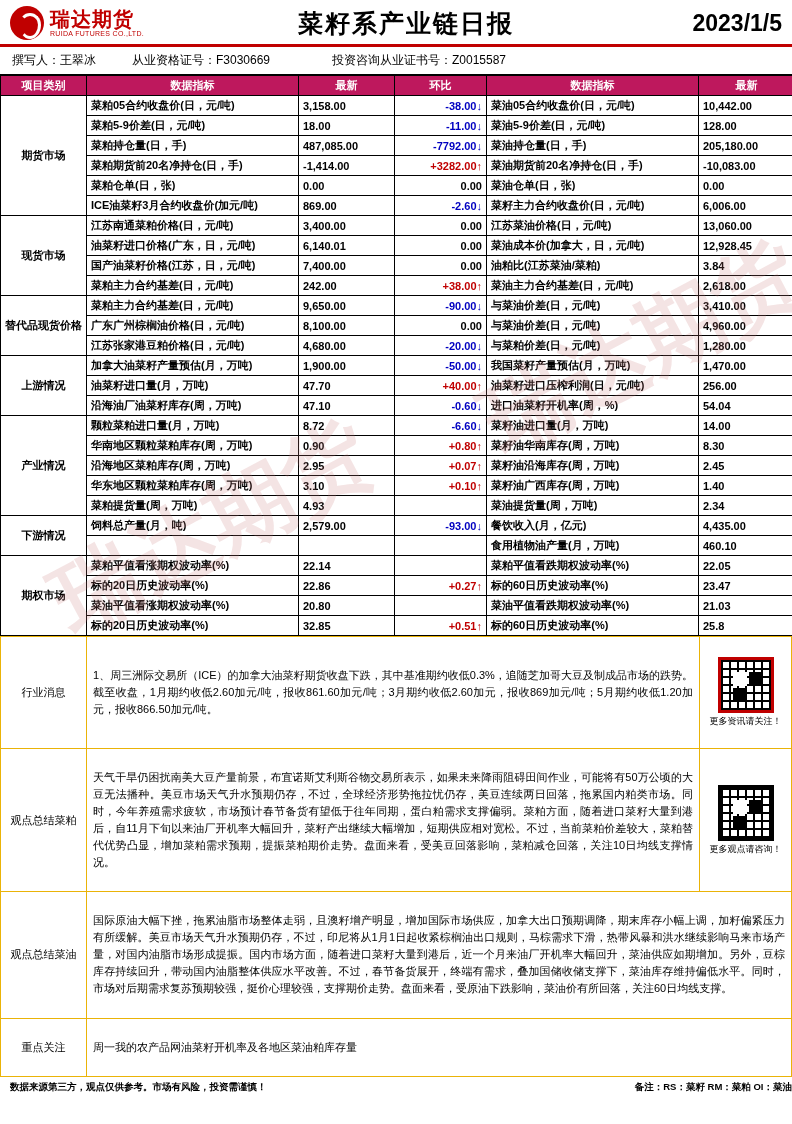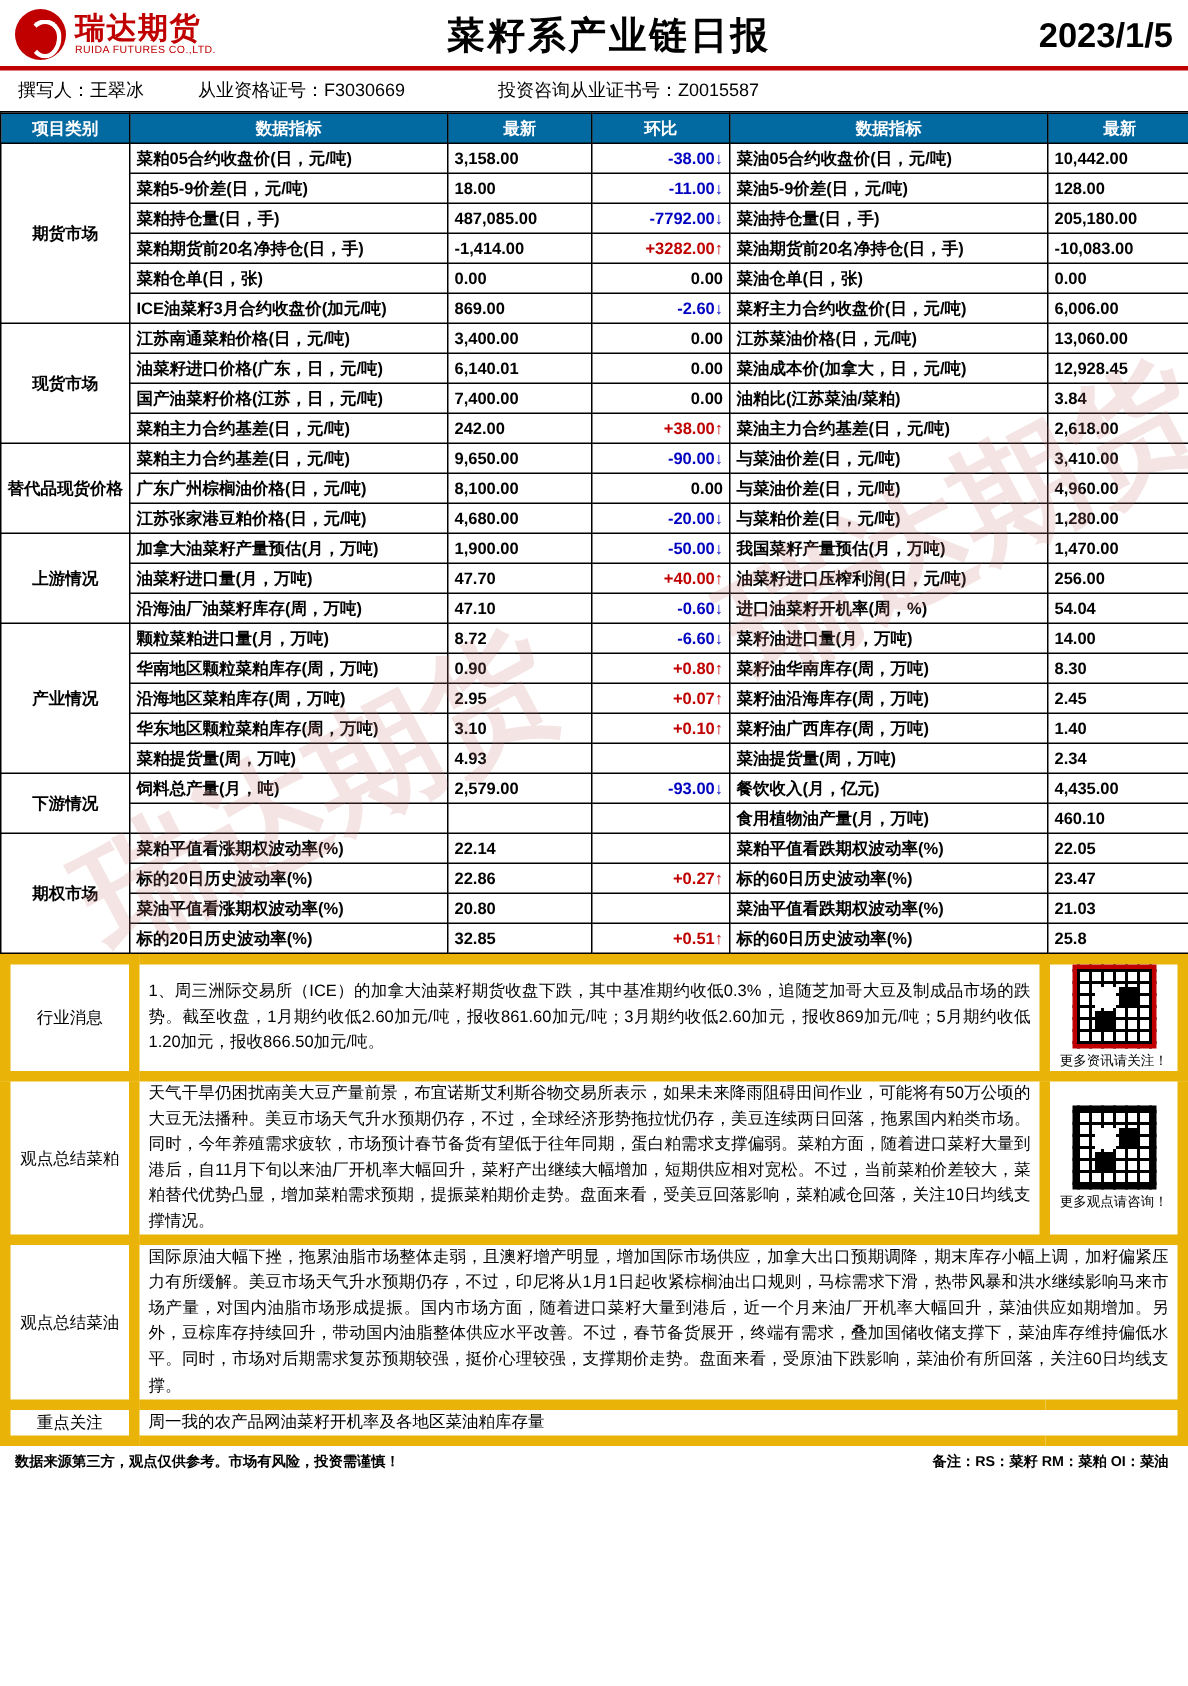--- a/index.html
+++ b/index.html
@@ -62,21 +62,21 @@
   
   table.main { width: 792px; border-collapse: collapse; table-layout: fixed; }
   table.main td, table.main th {
     border: 1px solid #000;
     font-size: 11px;
     padding: 2px 4px;
     height: 19px;
     vertical-align: middle;
   }
   thead th {
-    background: #0369a1;
+    background: #be185d;
     color: #fff;
     font-weight: bold;
     font-size: 12px;
     text-align: center;
     height: 22px;
   }
   .col-cat  { width: 86px; }
   .col-ind  { width: 212px; }
   .col-last { width: 96px; }
   .col-chg  { width: 92px; }
@@ -89,24 +89,24 @@
   td.ind { text-align: left; font-weight: bold; }
   td.num { text-align: left; font-weight: bold; }
   td.chg { text-align: right; font-weight: bold; }
   .up   { color: #c00000; }
   .down { color: #0000c0; }
   .flat { color: #000; }
 
   
   table.notes { width: 792px; border-collapse: collapse; table-layout: fixed; }
   table.notes td {
-    border: 7px solid #eab308;
+    border: 1px solid #eab308;
     font-size: 11px;
     vertical-align: middle;
-    padding: 0 6px;
+    padding: 20px 6px;
   }
   td.note-cat {
     width: 86px; text-align: center; font-weight: normal; font-size: 12px;
   }
   td.note-body {
     text-align: justify; line-height: 1.55; font-size: 11px;
     vertical-align: top;
   }
   td.qr-cell { width: 92px; text-align: center; vertical-align: top; padding-top: 6px; }
   .qr {
@@ -123,21 +123,21 @@
     content:""; position:absolute; left:12px; top:12px; width:14px; height:14px;
     background:#fff; box-shadow: 16px 0 0 #000, 0 16px 0 #000;
   }
   .qr-label { font-size: 9px; white-space: nowrap; }
 
   
   .footer {
     display: flex;
     justify-content: space-between;
     font-size: 9.5px;
-    padding: 4px 13px 6px 10px;
+    padding: 4px 0 6px 10px;
     font-weight: bold;
   }
   .footer .left { color: #000; }
   .footer .right { color: #000; }
 
   
   .watermark {
     position: absolute;
     pointer-events: none;
     color: rgba(200,120,120,0.20);

